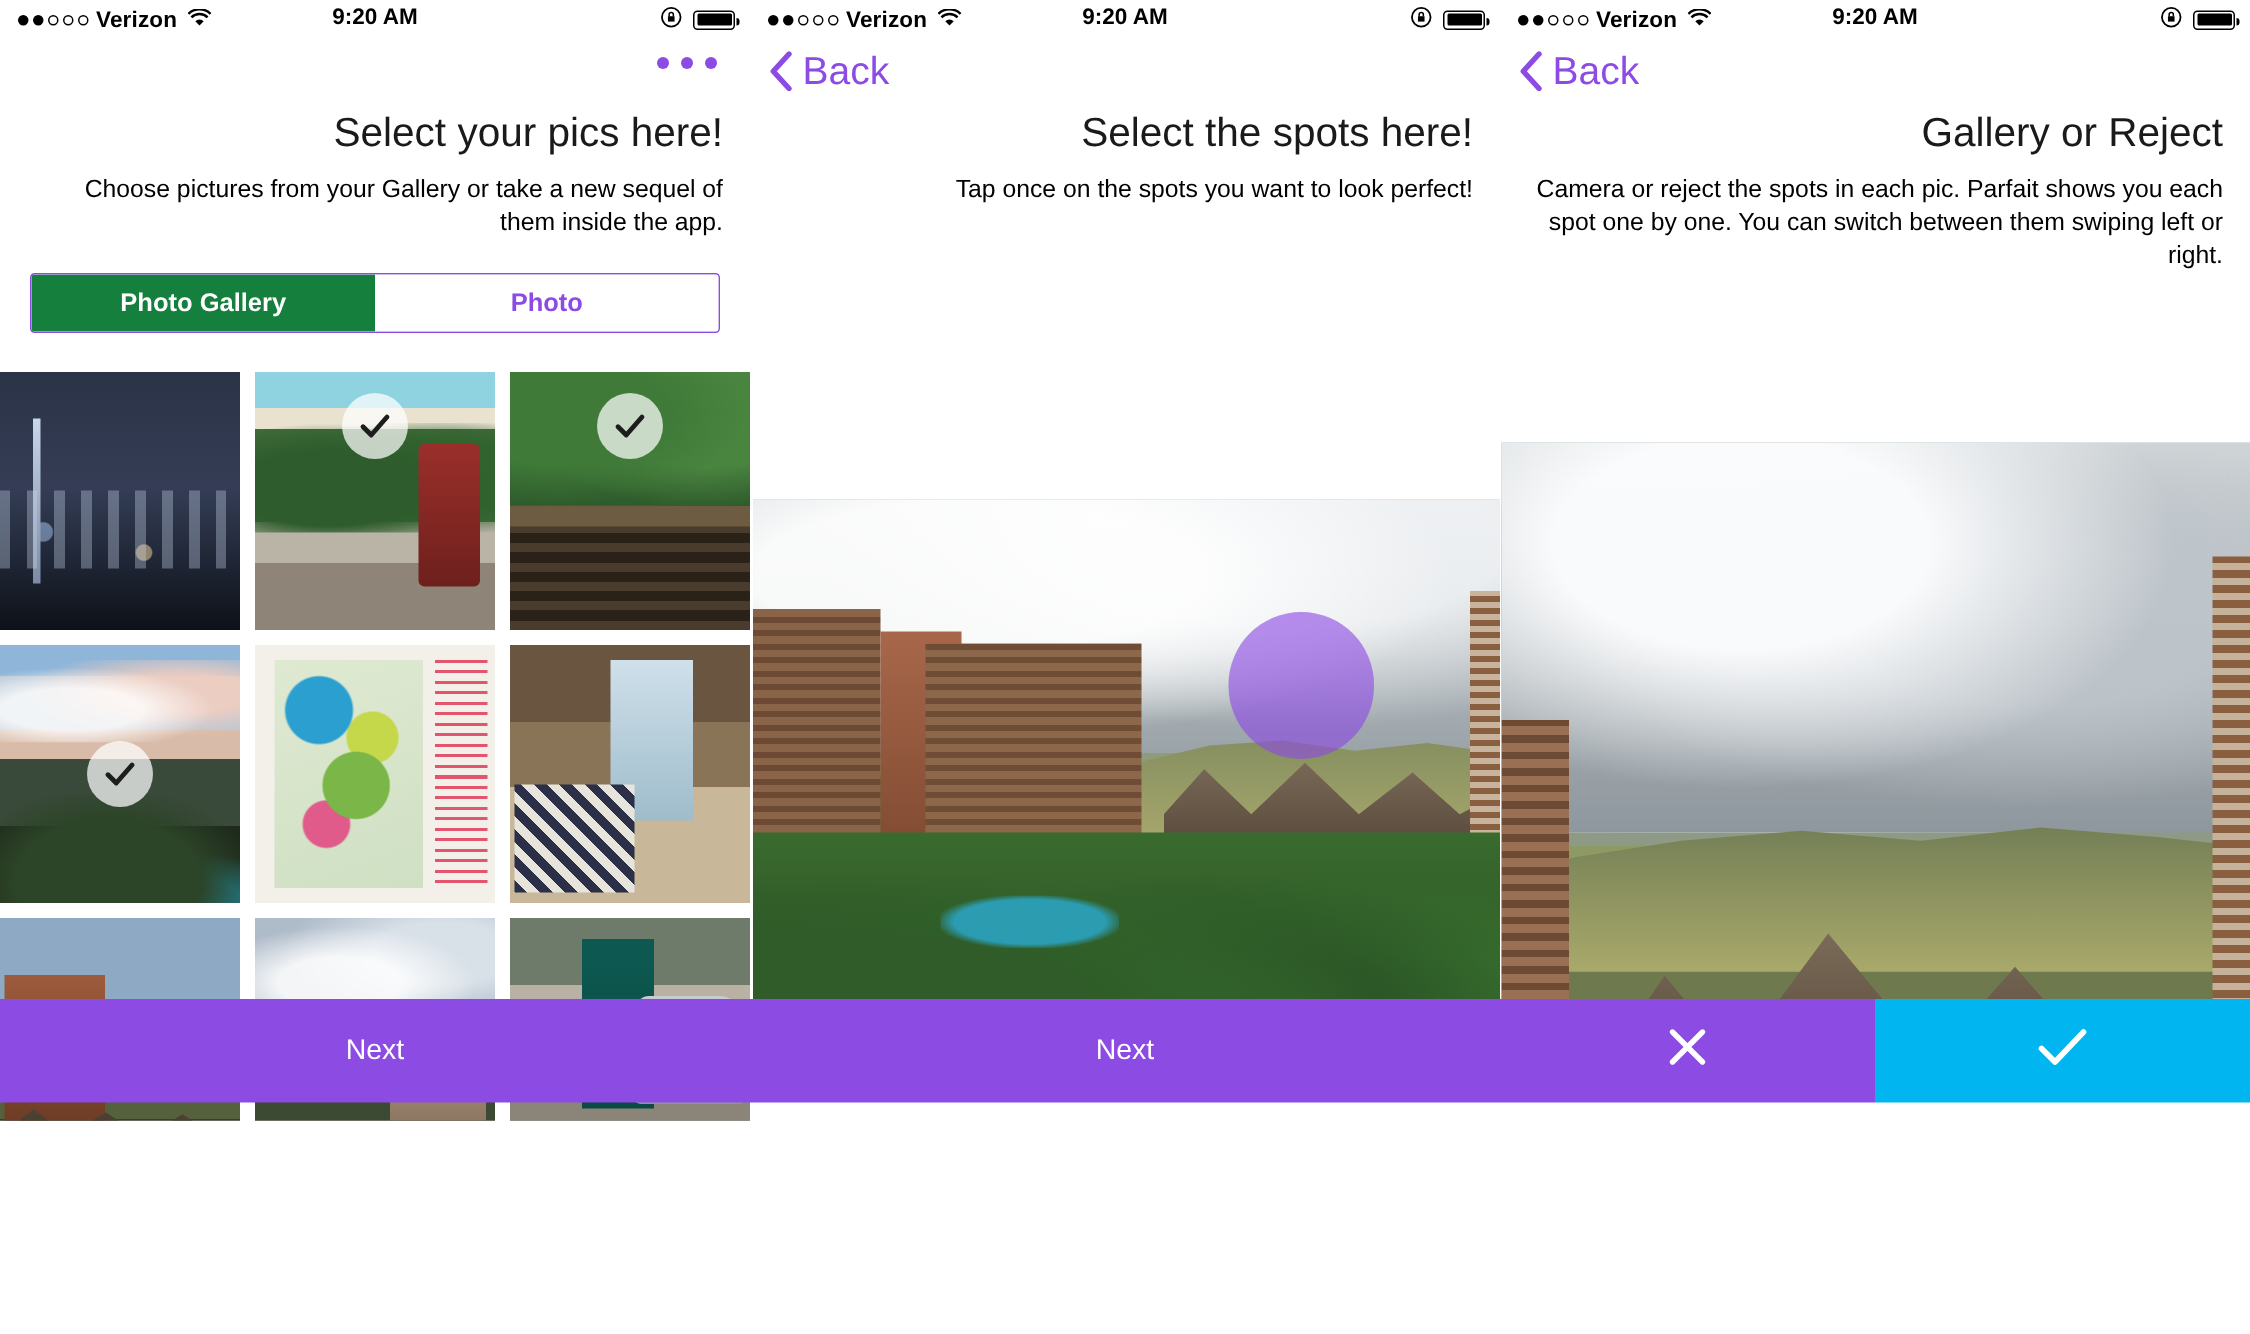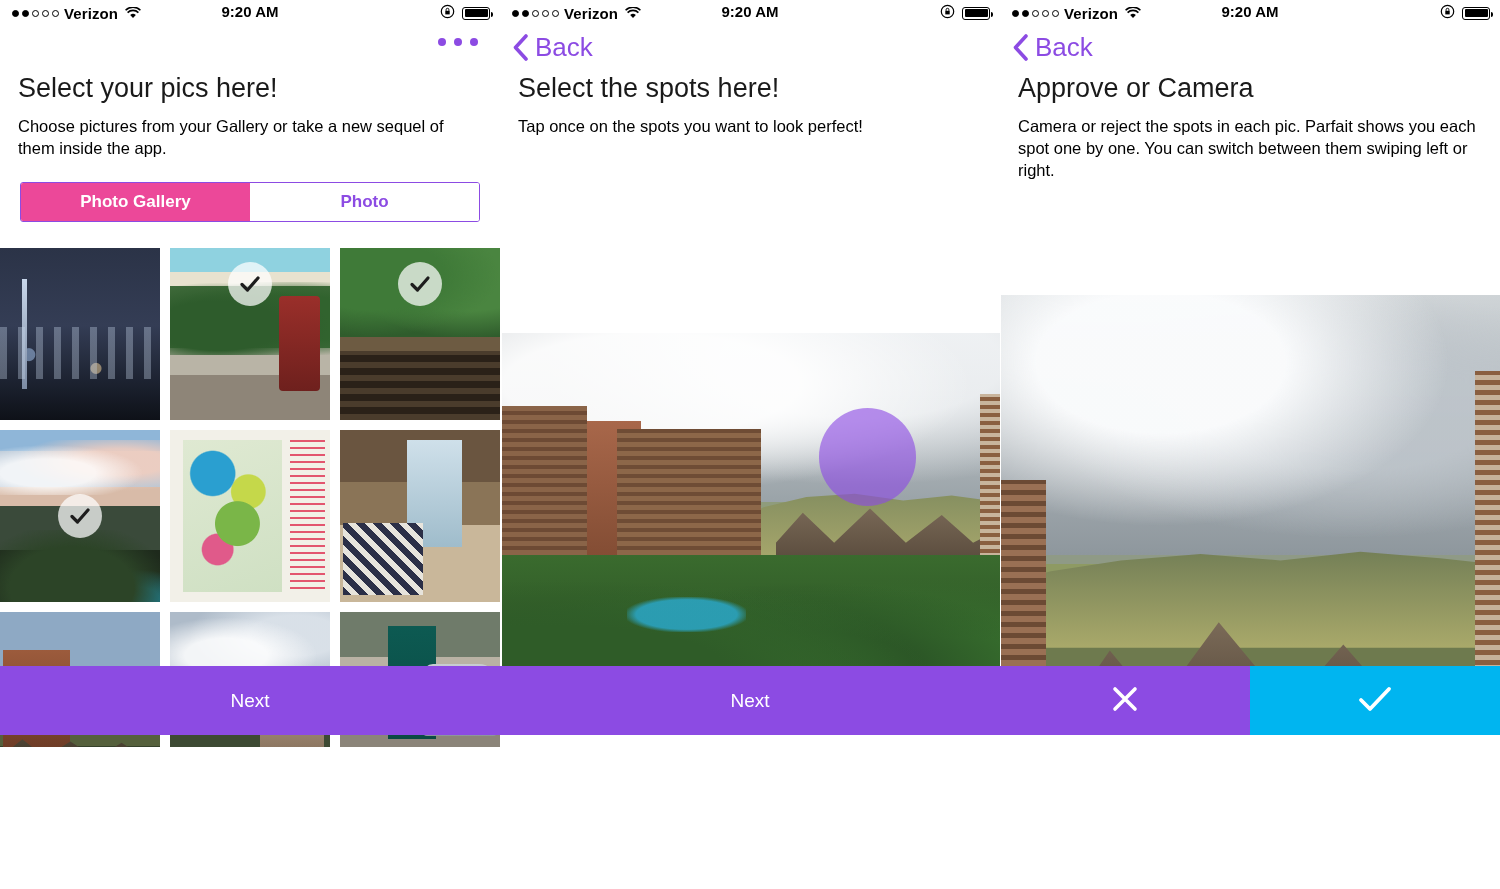--- a/index.html
+++ b/index.html
@@ -51,42 +51,42 @@
   }
   .kebab span { width: 8px; height: 8px; border-radius: 50%; background: #8C4BE3; }
   .back {
     position: absolute; left: 12px; top: 6px;
     display: flex; align-items: center; gap: 6px;
     color: #8C4BE3; font-size: 26px; cursor: pointer;
   }
   .back svg { display: block; }
 
   
-  .head-wrap { padding: 0 18px; text-align: left; }
+  .head-wrap { padding: 0 18px; text-align: right; }
   .title {
     font-size: 27px; font-weight: 400; color: #1a1a1a;
     line-height: 1.2; margin-top: 4px;
   }
   .subtitle {
     font-size: 16.5px; color: #000000; line-height: 1.33;
     margin-top: 12px; font-weight: 400;
   }
 
   
   .segmented {
     margin: 22px 20px 0 20px; height: 40px;
     display: flex; border: 1.5px solid #8C4BE3; border-radius: 3px;
     overflow: hidden;
   }
   .seg {
     flex: 1; display: flex; align-items: center; justify-content: center;
     font-size: 17px; font-weight: bold; cursor: pointer;
     color: #8C4BE3; background: #fff;
   }
-  .seg.active { background: #ec4899; color: #fff; }
+  .seg.active { background: #15803d; color: #fff; }
 
   
   .grid {
     position: absolute; left: 0; top: 248px; width: 500px; height: 572px;
     display: grid; grid-template-columns: repeat(3, 160px);
     grid-auto-rows: 172px; gap: 10px 10px; overflow: hidden;
   }
   .cell { position: relative; overflow: hidden; background: #2b2b2b; }
   .cell > .ph { position: absolute; inset: 0; }
   .check-badge {
@@ -492,21 +492,21 @@
         <span>
           <svg width="17" height="27" viewBox="0 0 17 27">
               <path d="M14 2 L3.5 13.5 L14 25" stroke="#8C4BE3" stroke-width="3.6" fill="none" stroke-linecap="round" stroke-linejoin="round"></path>
             </svg>
         </span>
         <span>Back</span>
       </div>
     </div>
 
     <div class="head-wrap">
-      <div class="title">Approve or Camera</div>
+      <div class="title">Gallery or Reject</div>
       <div class="subtitle">Camera or reject the spots in each pic. Parfait shows you each spot one by one. You can switch between them swiping left or right.</div>
     </div>
 
     <div class="bigphoto hero3" style="left:1px; top:295px; width:499px; height:420px;">
       <div class="hero3-sky"></div>
       <div class="hero3-hill"></div>
       <div class="hero3-towerL"></div>
       <div class="hero3-scafR"></div>
       <div class="hero3-roofs"></div>
     </div>

